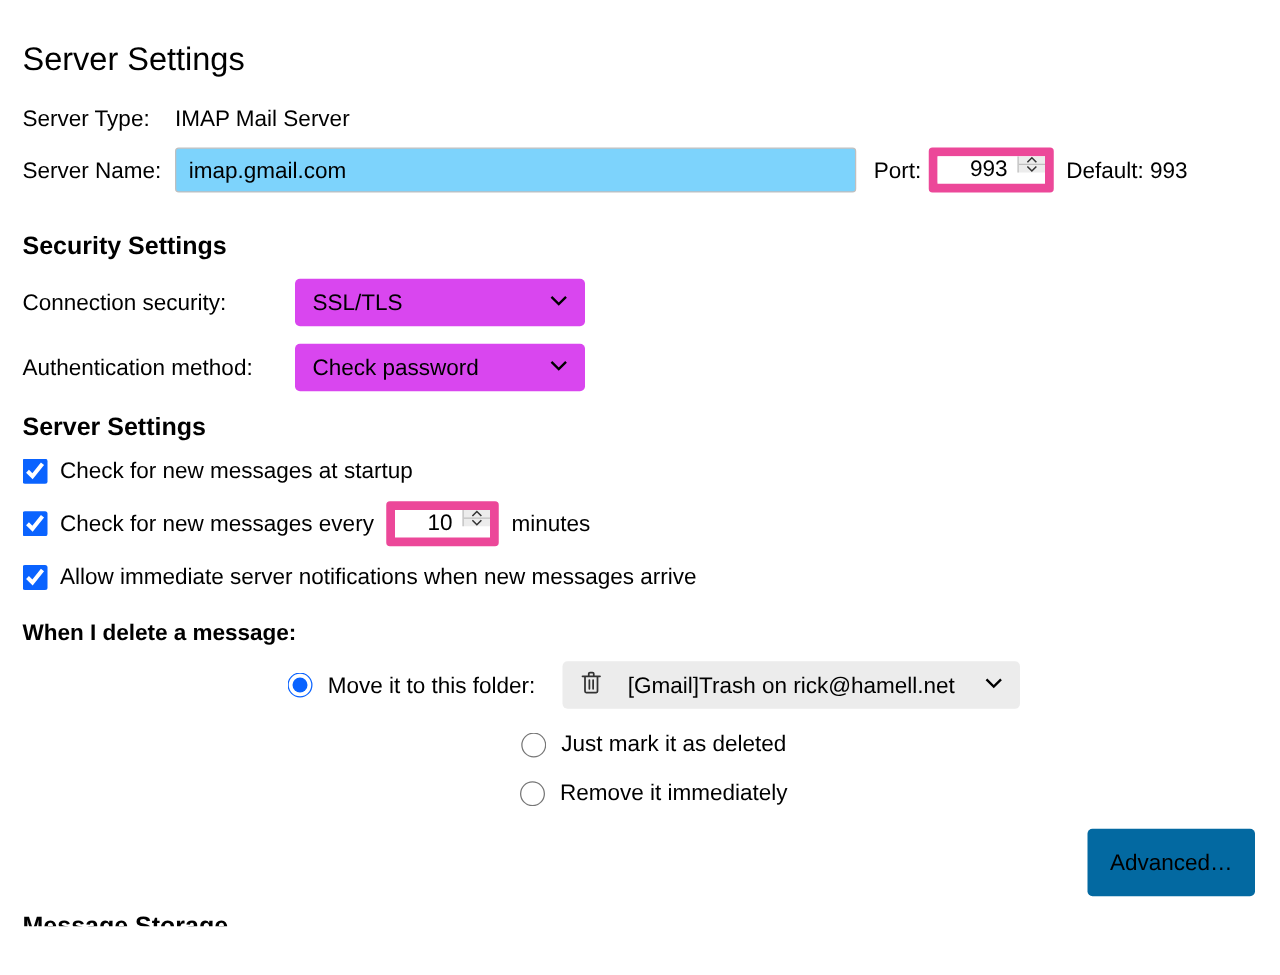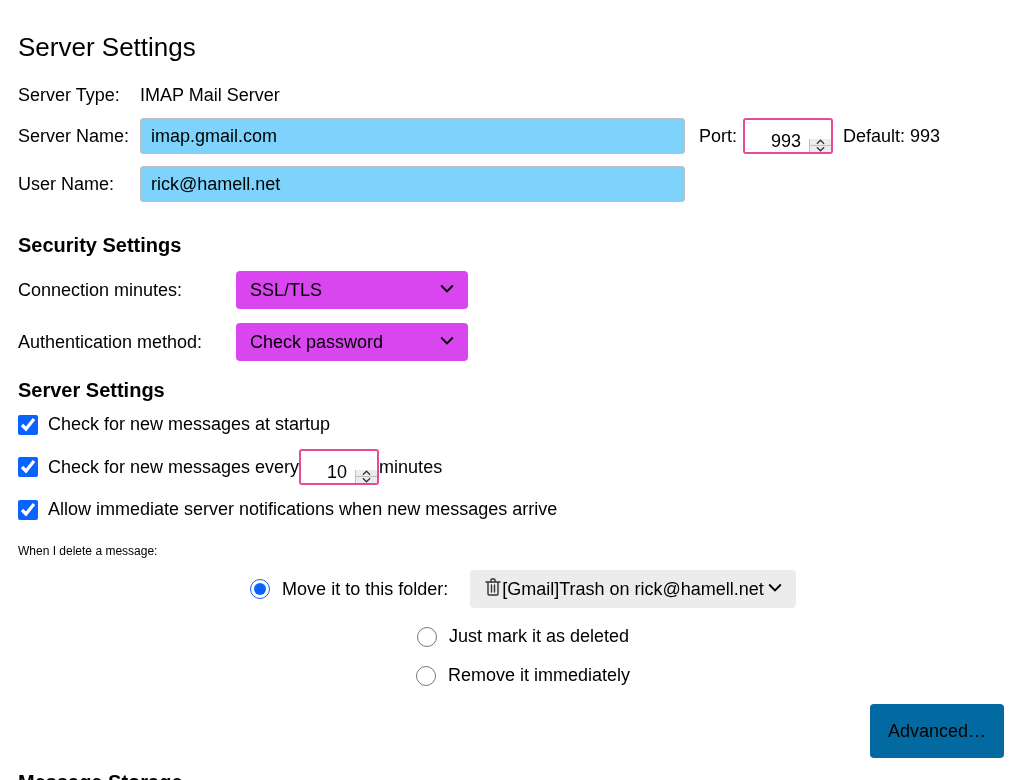--- a/index.html
+++ b/index.html
@@ -36,23 +36,23 @@
     border-radius: 3px;
     padding: 0 10px;
     font-size: 18px;
     background: #7dd3fc;
   }
   .server-name-input { width: 545px; }
   .user-name-input { width: 545px; }
   .port-label { margin-left: 14px; margin-right: 6px; }
   .spin-box {
     display: inline-flex;
-    align-items: flex-end;
+    align-items: flex-start;
     height: 36px;
-    border: 2px solid #ec4899;
+    border: 7px solid #ec4899;
     border-radius: 3px;
     overflow: hidden;
     background: #fff;
   }
   .spin-box .spin-value {
     width: 64px;
     border: none;
     outline: none;
     text-align: right;
     padding: 0 8px;
@@ -118,25 +118,26 @@
     display: flex;
     align-items: center;
     margin-bottom: 14px;
   }
   .check-row input[type=checkbox] {
     width: 20px;
     height: 20px;
     accent-color: #0a63ff;
     margin: 0 10px 0 0;
   }
-  .check-row .inline { display: flex; align-items: center; }
+  .check-row .inline { display: flex; align-items: center; gap: 10px; }
 
   .delete-heading {
     margin: 24px 0 12px 0;
-    font-size: 12px;
+    font-size: 18px;
+    font-weight: bold;
   }
   .radio-row {
     display: flex;
     align-items: center;
     margin: 0 0 18px 22px;
     justify-content: center;
   }
   .radio-row input[type=radio] {
     width: 20px;
     height: 20px;
@@ -146,21 +147,21 @@
   .folder-select {
     display: inline-flex;
     align-items: center;
     height: 38px;
     background: #ececec;
     border-radius: 4px;
     padding: 0 14px;
     margin-left: 22px;
     font-size: 18px;
     cursor: default;
-    gap: 0;
+    gap: 20px;
   }
   .folder-select .chev { margin-left: 4px; }
 
   .advanced-row {
     display: flex;
     justify-content: flex-end;
     margin-top: 8px;
     padding-right: 2px;
   }
   .advanced-btn {
@@ -212,29 +213,25 @@
         <button class="sb">
           <svg viewBox="0 0 10 6" width="9" height="6">
               <path d="M1 1 L5 5 L9 1" fill="none" stroke="#333" stroke-width="1.4"></path>
             </svg>
         </button>
       </div>
     </div>
     <div class="default-port">Default: 993</div>
   </div>
 
-  <div class="row">
-    <div class="label-col">User Name:</div>
-    <input class="text-input user-name-input" value="rick@hamell.net" style="">
-  </div>
 
   <h2 class="section-title">Security Settings</h2>
 
   <div class="select-row">
-    <div class="slabel">Connection minutes:</div>
+    <div class="slabel">Connection security:</div>
     <div class="faux-select">
       <span>SSL/TLS</span>
       <span class="chev">
         <svg class="chev-icon" viewBox="0 0 12 8">
             <path d="M1 1 L6 6 L11 1" fill="none" stroke="#000" stroke-width="1.6"></path>
           </svg>
       </span>
     </div>
   </div>
 

